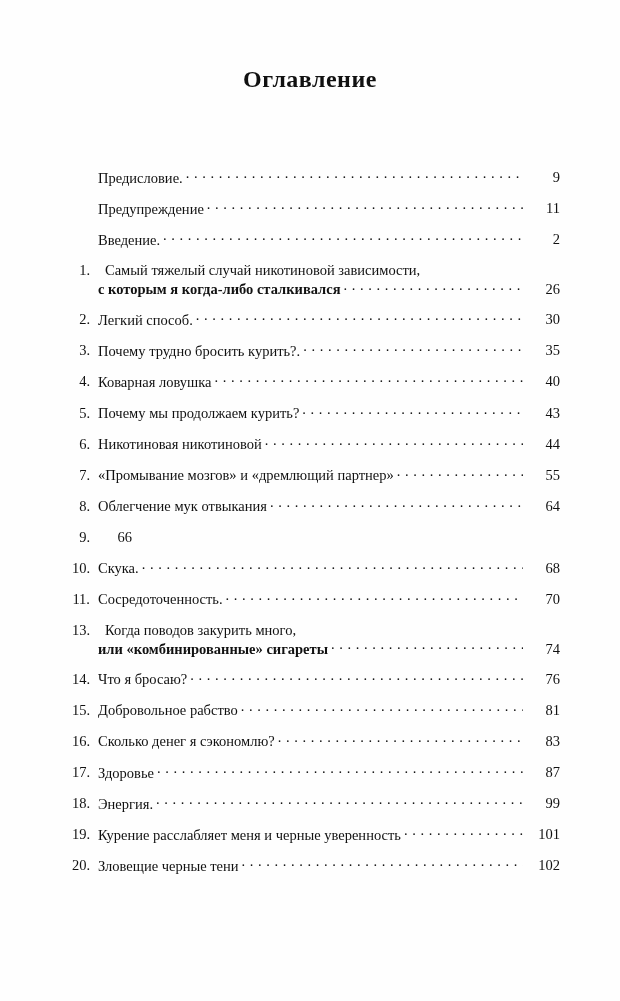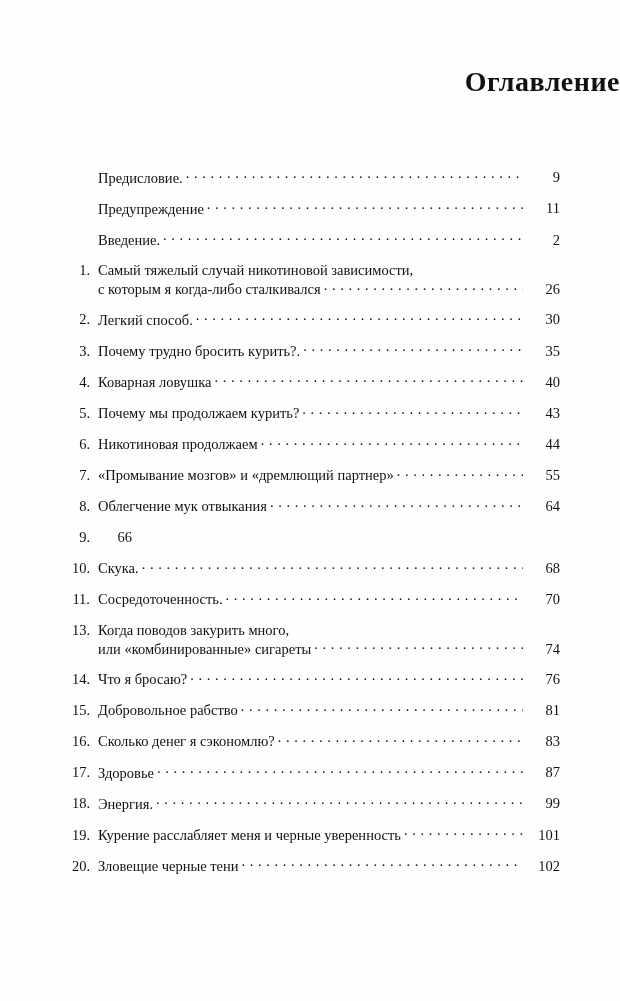--- a/index.html
+++ b/index.html
@@ -18,35 +18,35 @@
   .page {
     position: absolute;
     inset: 0;
     background: #fefefe;
   }
   .page-title {
     position: absolute;
     top: 66px;
     left: 0;
     width: 620px;
-    text-align: right;
-    font-size: 28px;
+    text-align: center;
+    font-size: 24px;
     font-weight: bold;
     letter-spacing: 0.5px;
     font-family: "Liberation Serif", "DejaVu Serif", serif;
   }
   .toc {
     position: absolute;
     top: 168px;
     left: 60px;
     width: 500px;
   }
   .toc-row {
     display: flex;
-    align-items: center;
+    align-items: flex-start;
     font-size: 14.5px;
     line-height: 1.25;
     margin-bottom: 12.5px;
     white-space: nowrap;
   }
   .num {
     width: 30px;
     flex: 0 0 30px;
     text-align: right;
     padding-right: 8px;
@@ -89,27 +89,29 @@
     text-align: right;
     font-size: 14.5px;
   }
   
   .multiline .entry {
     display: block;
     white-space: normal;
   }
   .multiline .line1 {
     display: block;
+    margin-left: 7px;
   }
   .multiline .line2 {
     display: flex;
     align-items: baseline;
   }
   .multiline .line2 .title-text {
     flex: 0 0 auto;
+    font-weight: bold;
   }
   .toc-row.multiline {
     align-items: flex-start;
     margin-bottom: 12px;
   }
   .toc-row.multiline .num,
   .toc-row.multiline .page-num {
     align-self: flex-end;
   }
   .toc-row.multiline .num {
@@ -185,21 +187,21 @@
         <div class="num">5.</div>
         <div class="entry">
           <span class="title-text">Почему мы продолжаем курить?</span>
           <span class="leader"></span>
         </div>
         <span class="page-num">43</span>
       </div>
       <div class="toc-row">
         <div class="num">6.</div>
         <div class="entry">
-          <span class="title-text">Никотиновая продолжаем</span>
+          <span class="title-text">Никотиновая никотиновой</span>
           <span class="leader"></span>
         </div>
         <span class="page-num">44</span>
       </div>
       <div class="toc-row">
         <div class="num">7.</div>
         <div class="entry">
           <span class="title-text">«Промывание мозгов» и «дремлющий партнер»</span>
           <span class="leader"></span>
         </div>

